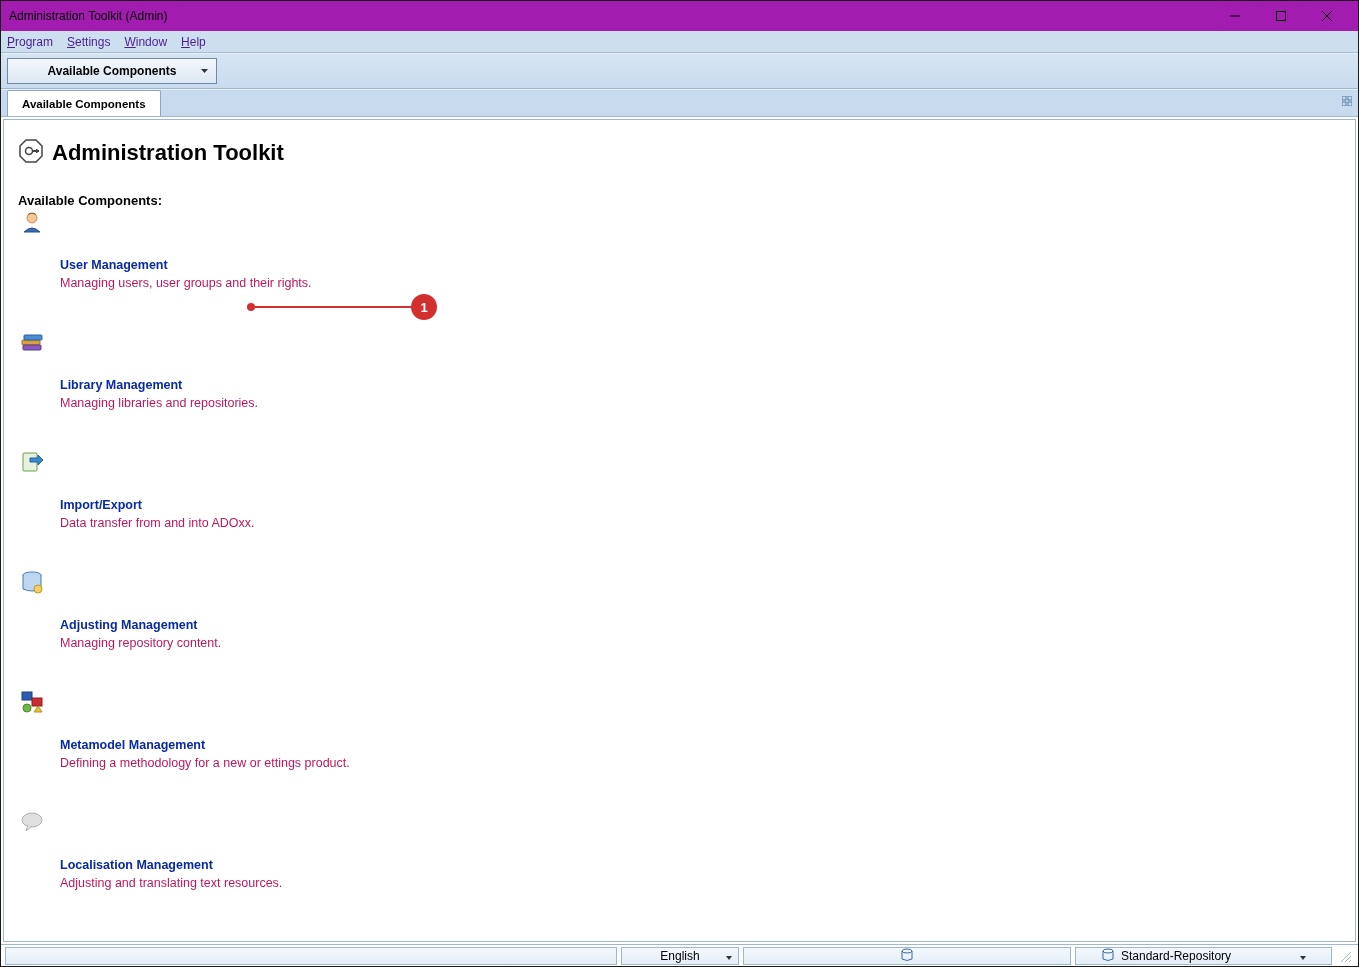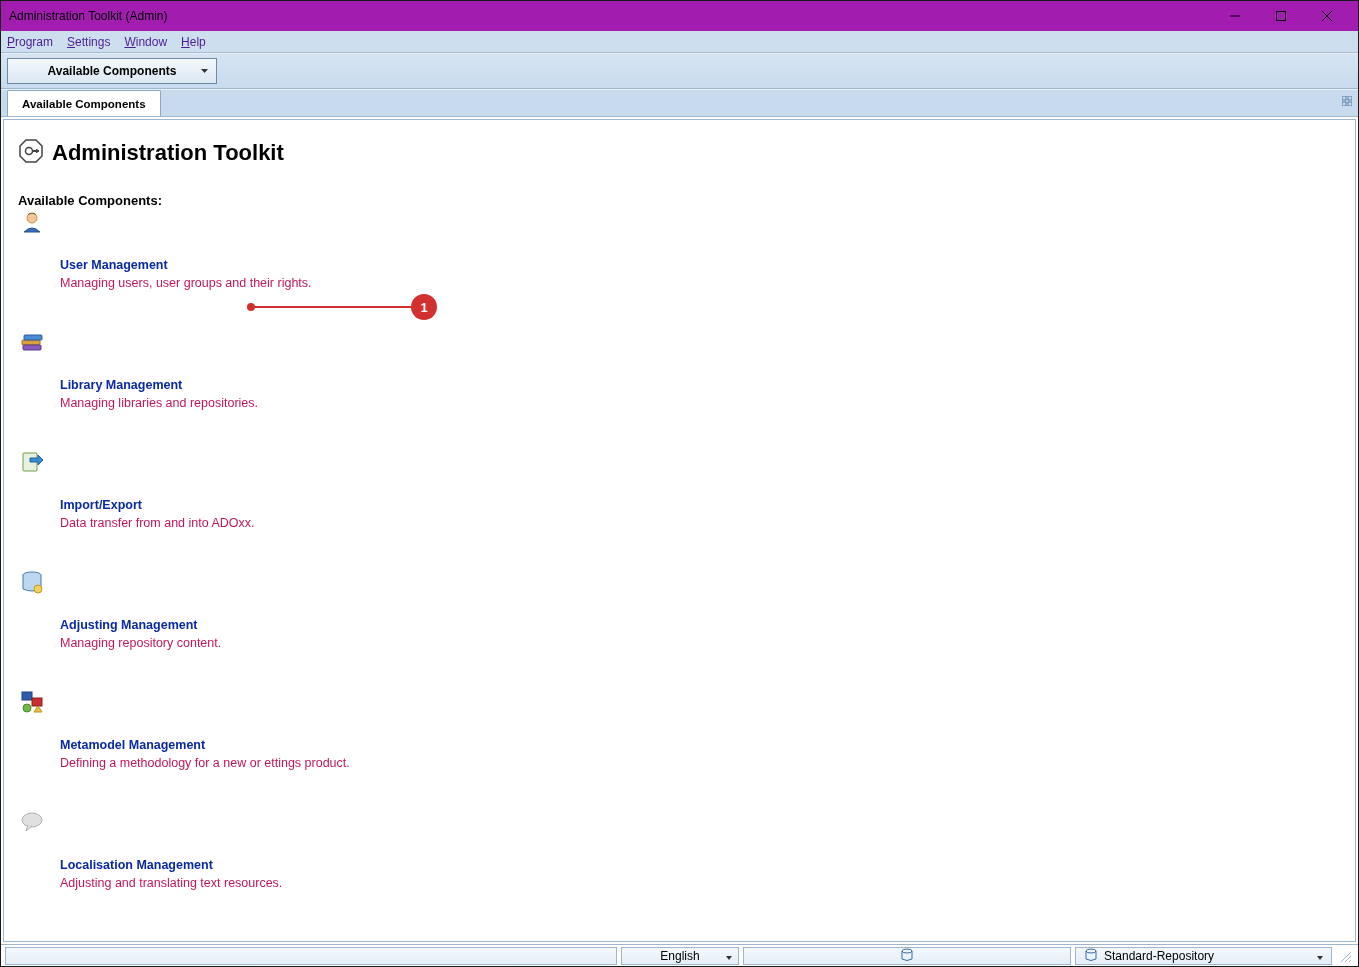--- a/index.html
+++ b/index.html
@@ -45,21 +45,21 @@
   .component-link { color: #0a2aa0; font-size: 12.5px; font-weight: 600; cursor: pointer; }
   .component-desc { color: #be185d; font-size: 12.5px; }
 
   
   .annotation-line { position: absolute; height: 2px; background: #d32f2f; }
   .annotation-dot { position: absolute; width: 8px; height: 8px; background: #d32f2f; border-radius: 50%; transform: translate(-50%, -50%); }
   .annotation-badge { position: absolute; width: 26px; height: 26px; background: #d32f2f; border-radius: 50%; display: flex; align-items: center; justify-content: center; color: #fff; font-weight: 600; font-size: 13px; transform: translate(-50%, -50%); }
 
   
   .statusbar { height: 22px; background: #fff; border-top: 1px solid #9fb6cf; display: flex; align-items: stretch; padding: 2px 4px; gap: 4px; }
-  .status-panel { border: 1px solid #9fb6cf; background: linear-gradient(#f3f8fc, #e4eef7); display: flex; align-items: center; padding: 0 8px; gap: 6px; font-size: 12px; height: 18px; }
+  .status-panel { border: 1px solid #9fb6cf; background: linear-gradient(#f3f8fc, #e4eef7); display: flex; align-items: center; padding: 0 25px; gap: 6px; font-size: 12px; height: 18px; }
   .status-panel.flex { flex: 1; }
   .status-panel .caret { margin-left: auto; }
   .status-panel.lang { width: 118px; justify-content: center; position: relative; }
   .status-panel.lang .caret { position: absolute; right: 6px; }
   .status-panel.db { width: 328px; flex-direction: column; }
   .status-panel.repo { width: 257px; }
   .grip { width: 18px; display: flex; align-items: center; justify-content: center; color: #9fb6cf; }
 </style>
 </head>
 <body>

